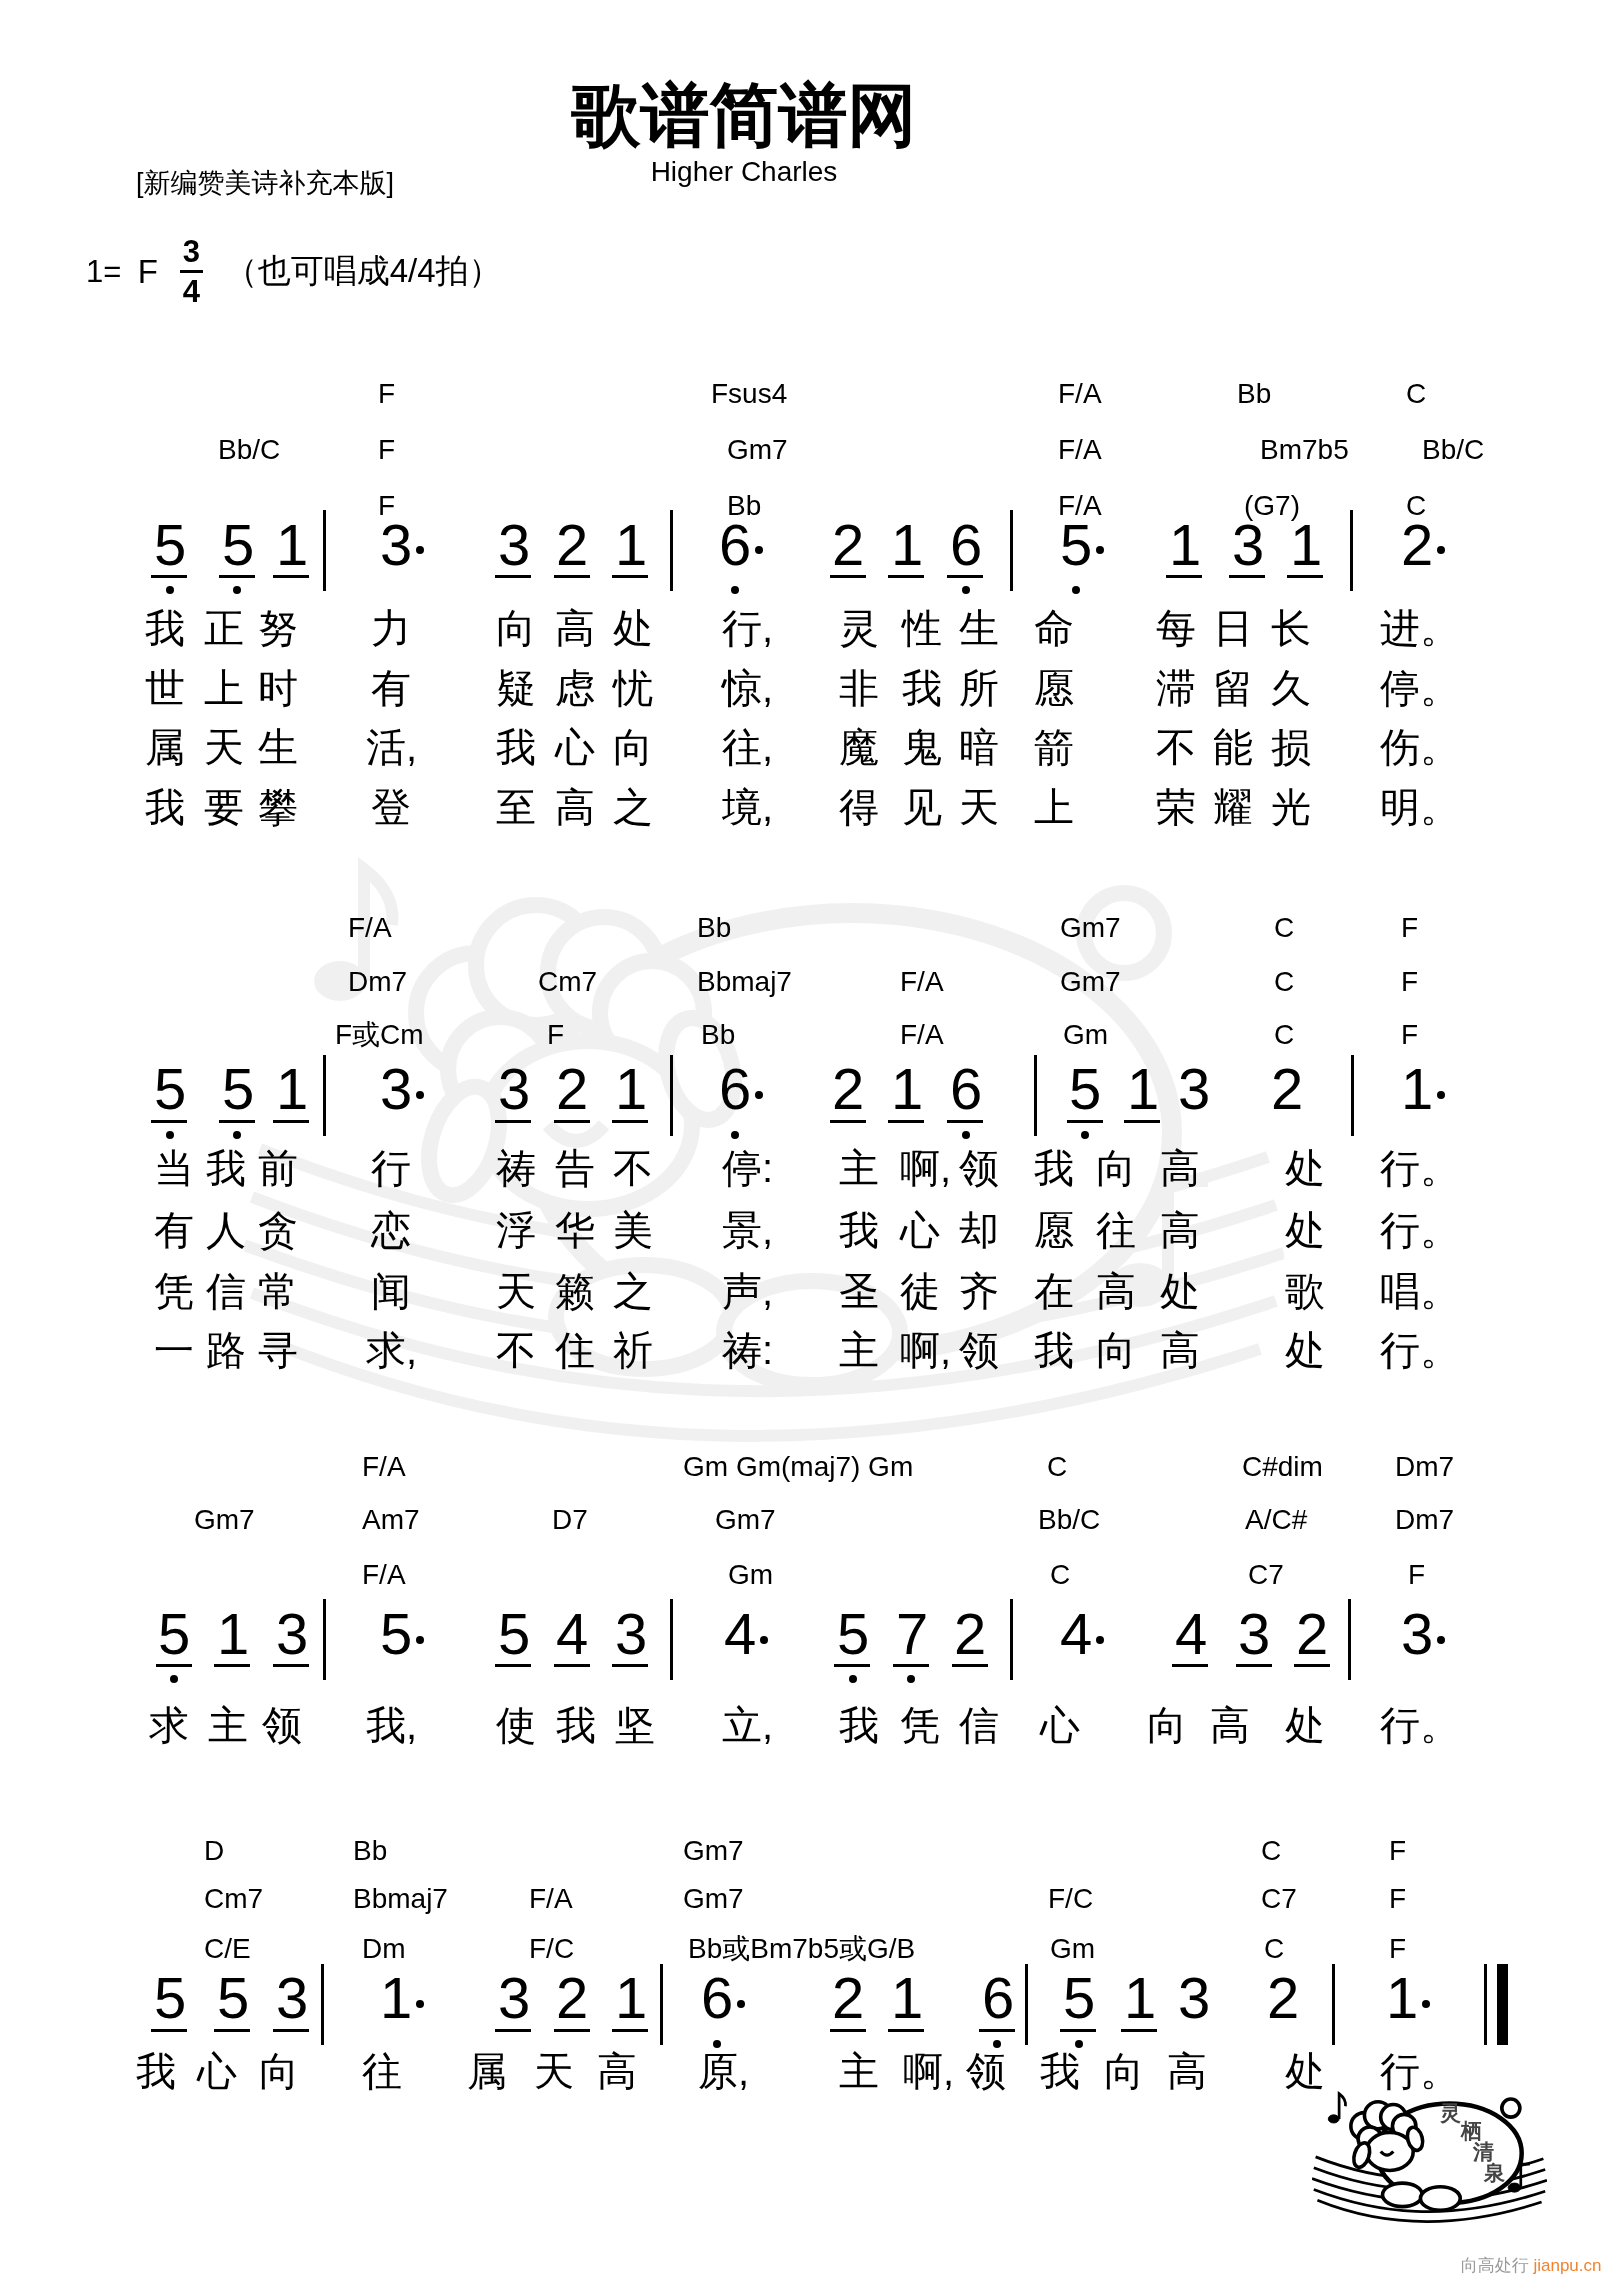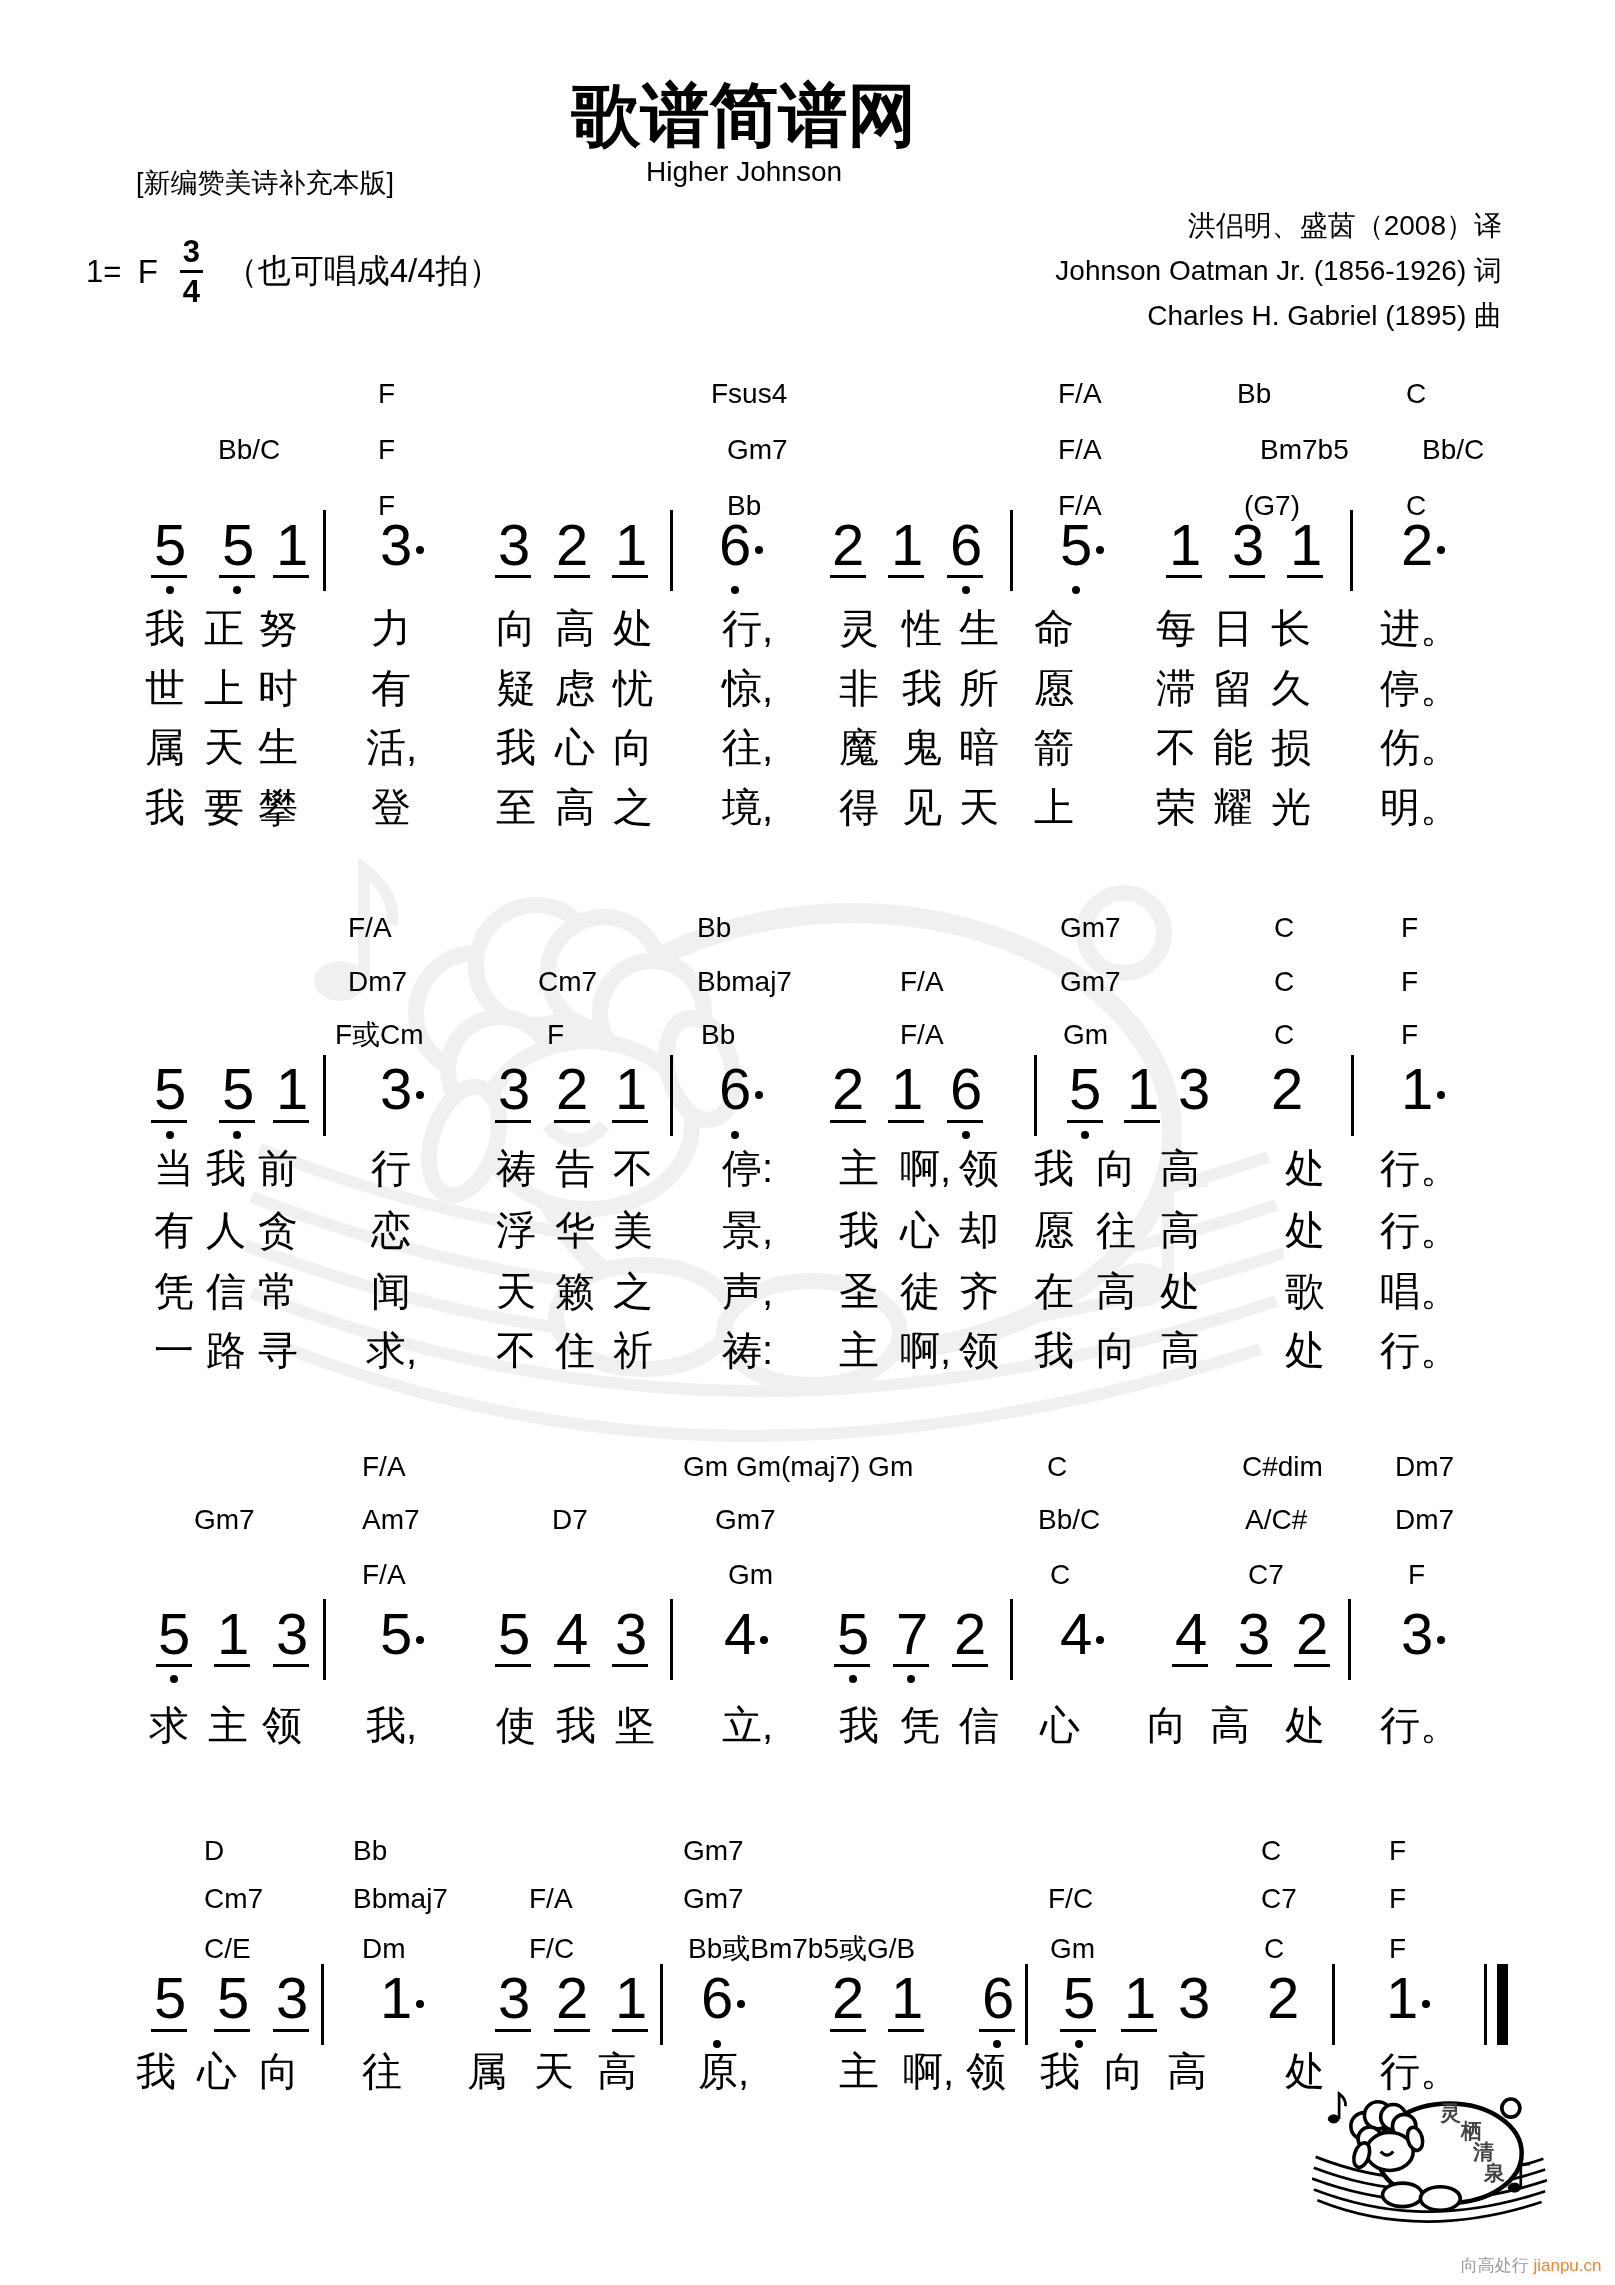--- a/index.html
+++ b/index.html
@@ -77,39 +77,34 @@
   <div class="watermark">
     <svg viewBox="0 0 260 180" width="1040" height="720">
         <use href="#sheep-sym"></use>
       </svg>
   </div>
 
   <div class="edition">[新编赞美诗补充本版]</div>
 
   <div class="title-block">
     <div class="title">歌谱简谱网</div>
-    <div class="subtitle">Higher Johnson</div>
+    <div class="subtitle">Higher Charles</div>
   </div>
 
   <div class="keyline">
     <span class="prefix">1=</span>
     <span>F</span>
     <span class="meter">
       <span>3</span>
       <span class="meter-line"></span>
       <span>4</span>
     </span>
     <span>（也可唱成4/4拍）</span>
   </div>
 
-  <div class="credits">
-    <div>洪侣明、盛茵（2008）译</div>
-    <div>Johnson Oatman Jr. (1856-1926) 词</div>
-    <div>Charles H. Gabriel (1895) 曲</div>
-  </div>
 
   <div id="score">
       <div class="chord" style="left: 378px; top: 378px;">F</div>
       <div class="chord" style="left: 711px; top: 378px;">Fsus4</div>
       <div class="chord" style="left: 1058px; top: 378px;">F/A</div>
       <div class="chord" style="left: 1237px; top: 378px;">Bb</div>
       <div class="chord" style="left: 1406px; top: 378px;">C</div>
       <div class="chord" style="left: 218px; top: 434px;">Bb/C</div>
       <div class="chord" style="left: 378px; top: 434px;">F</div>
       <div class="chord" style="left: 727px; top: 434px;">Gm7</div>

